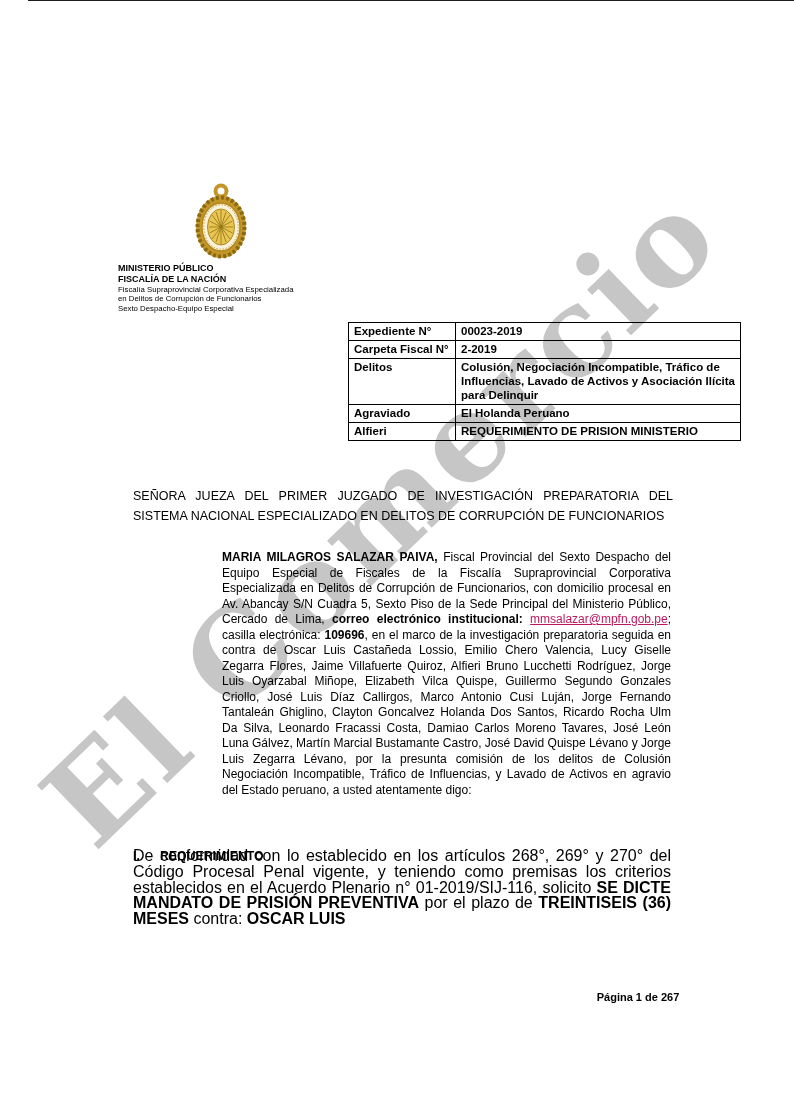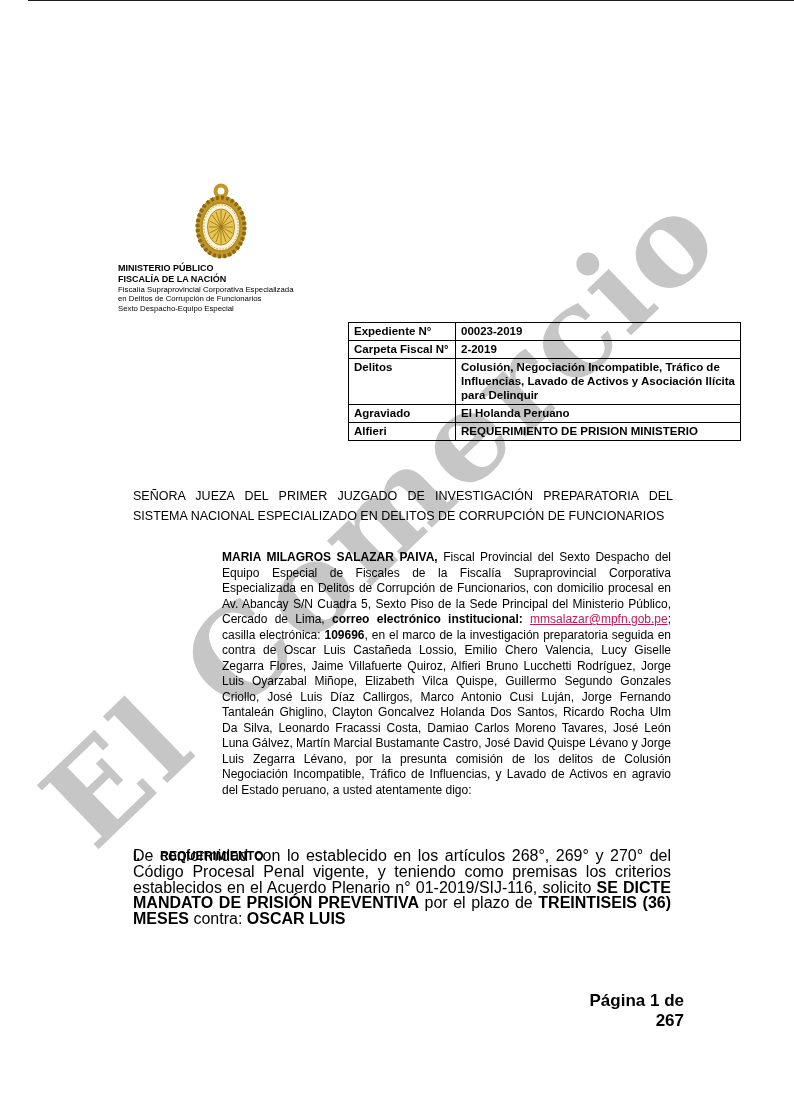--- a/index.html
+++ b/index.html
@@ -50,21 +50,21 @@
   .b { font-weight:bold; }
   a.link { color:#be185d; text-decoration:underline; cursor:pointer; }
 
   .sec-head { left:133px; top:848px; width:540px; font-size:12.3px; line-height:16px; font-weight:bold; }
   .sec-head .num { display:inline-block; width:27px; }
   .sec-body {
     left:133px; top:848px; width:538px;
     font-size:16px; line-height:15.8px; text-align:justify;
   }
 
-  .footer { left:560px; top:991px; width:124px; text-align:right; font-size:17px; font-weight:bold; }
+  .footer { left:576px; top:991px; width:124px; text-align:center; font-size:11px; font-weight:bold; }
 </style>
 </head>
 <body>
 
 <div class="page">
 
   <div class="edge-line"></div>
 
   <div class="watermark">El Comercio</div>
 

